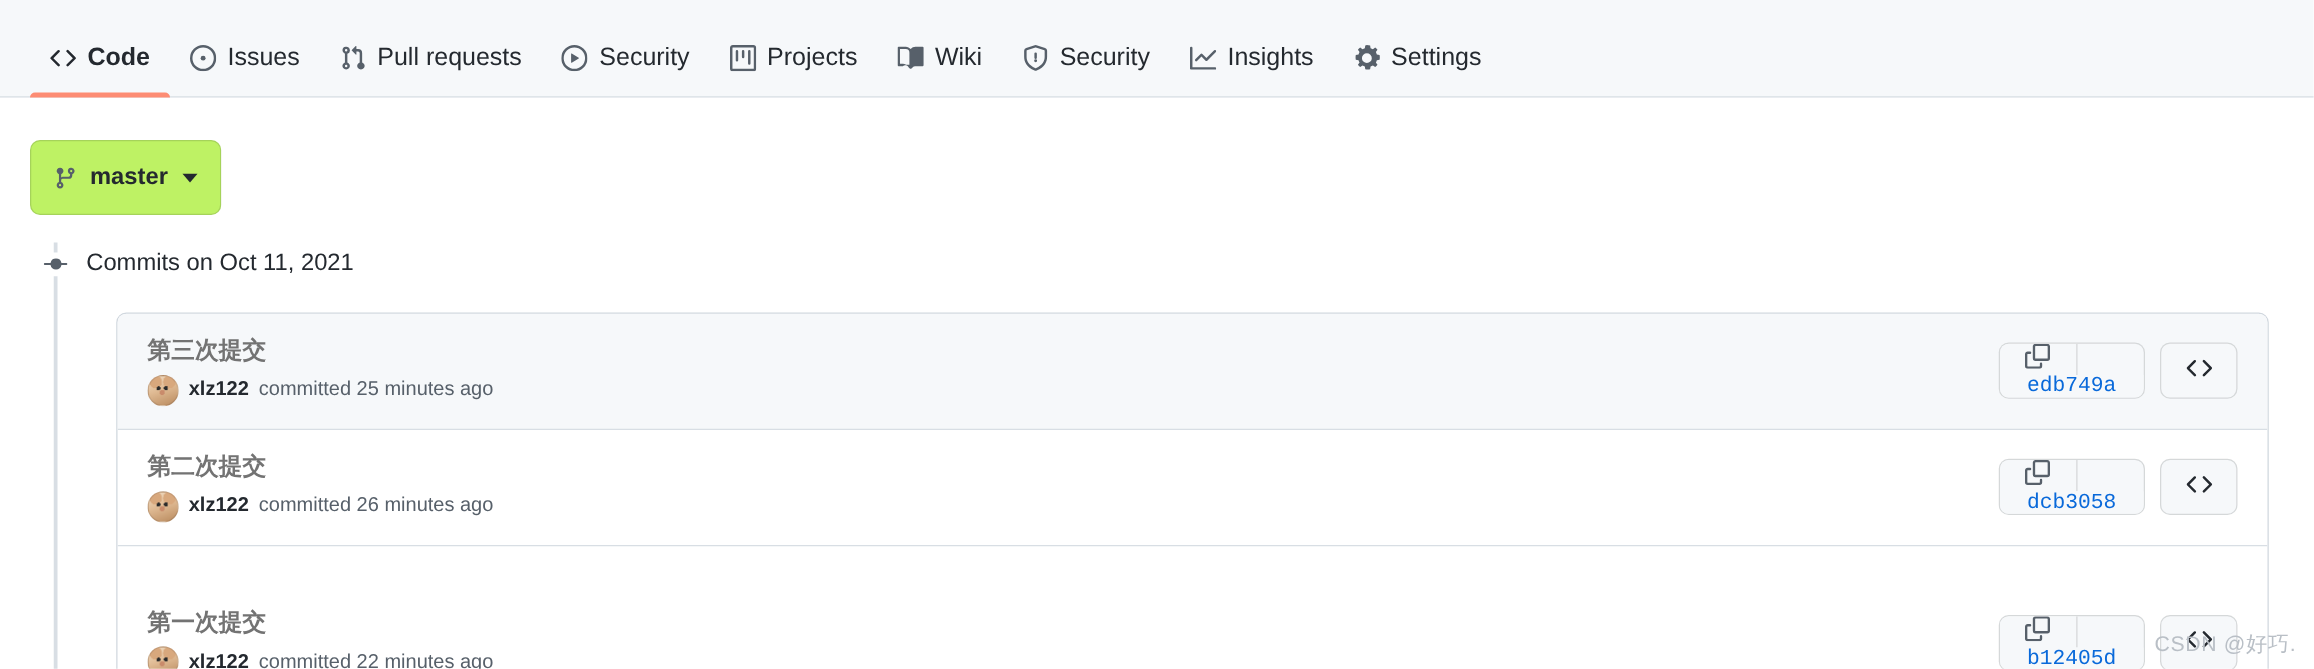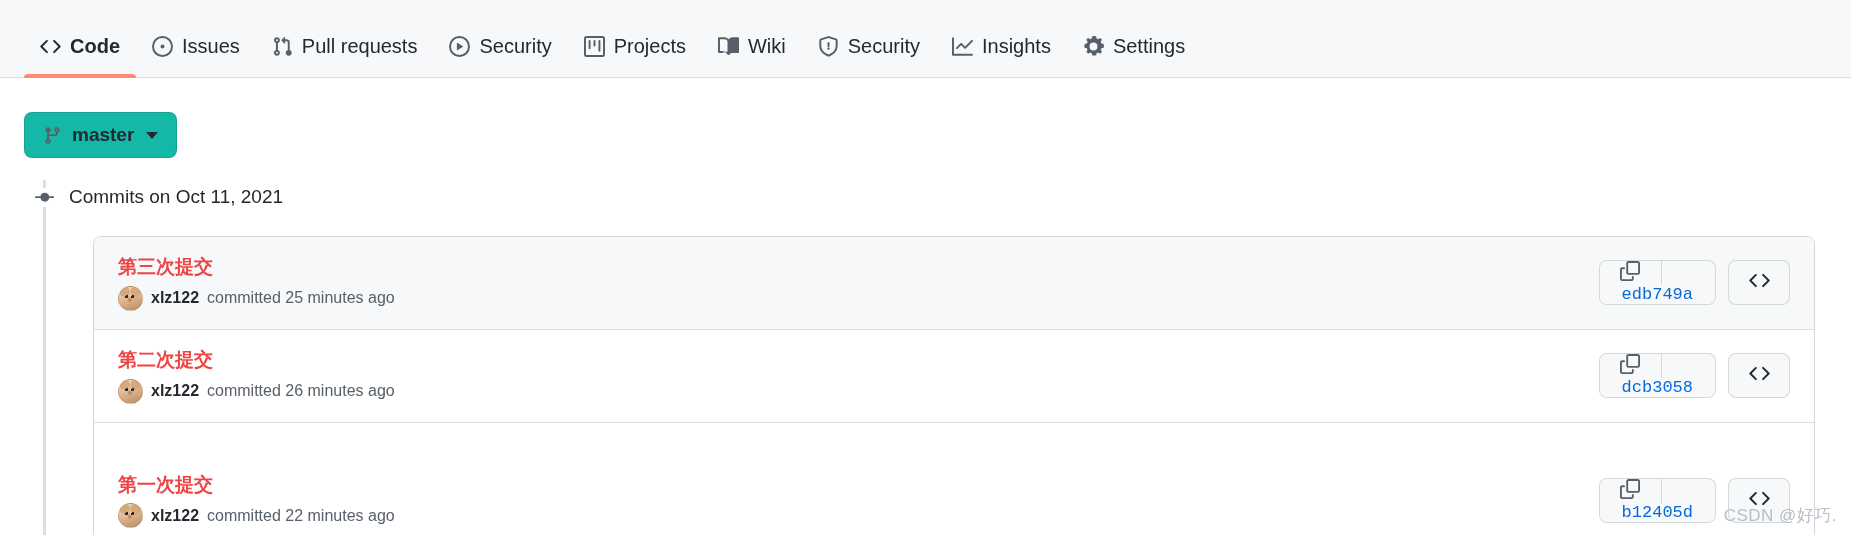--- a/index.html
+++ b/index.html
@@ -60,23 +60,23 @@
   
   .content {
     padding: 34px 24px 0 24px;
     position: relative;
   }
 
   .branch-btn {
     display: inline-flex;
     align-items: center;
     gap: 10px;
-    height: 46px;
+    height: 60px;
     padding: 0 18px;
-    background: #14b8a6;
+    background: #bef264;
     border: 1px solid rgba(27,31,36,0.15);
     border-radius: 8px;
     font-size: 19px;
     font-weight: bold;
     color: #24292f;
     cursor: pointer;
     user-select: none;
   }
   .branch-btn .bico { color: #57606a; display: inline-flex; }
   .caret {
@@ -132,21 +132,21 @@
     padding: 18px 24px;
     border-bottom: 1px solid #d8dee4;
     min-height: 76px;
   }
   .commit-row:last-child { border-bottom: none; margin-top: 32px; }
   .commit-row.tinted { background: #f6f8fa; }
   .commit-left { display: flex; flex-direction: column; gap: 7px; min-width: 0; }
   .commit-title {
     font-size: 19px;
     font-weight: bold;
-    color: #ef4444;
+    color: #737373;
     line-height: 1.25;
     cursor: pointer;
   }
   .commit-meta {
     display: flex;
     align-items: center;
     gap: 8px;
     font-size: 16px;
     color: #57606a;
   }

